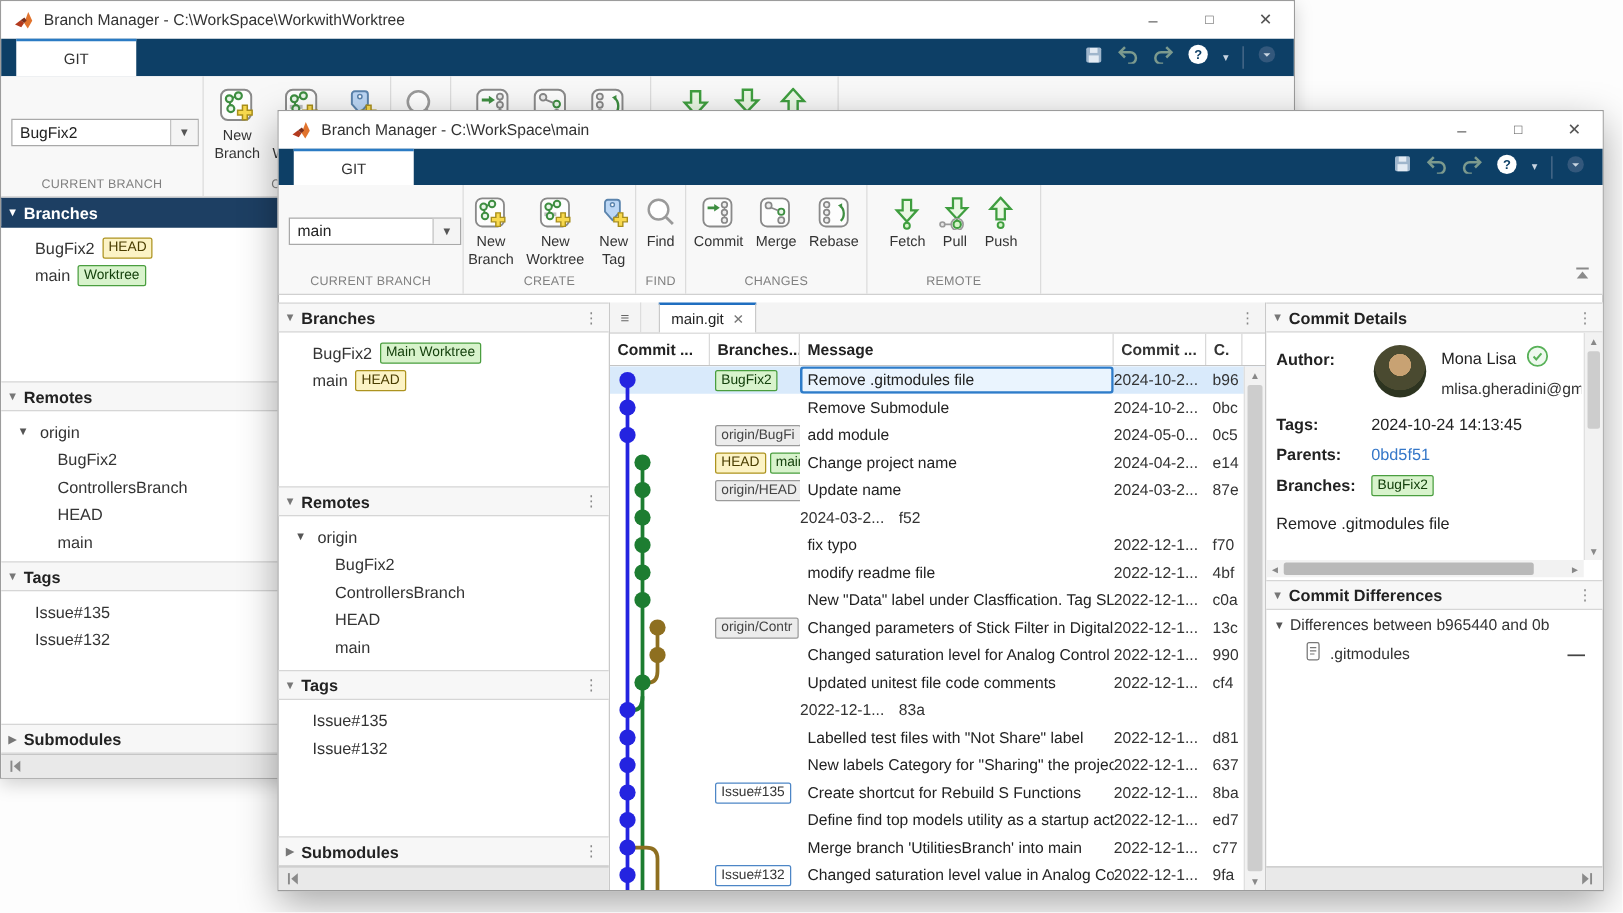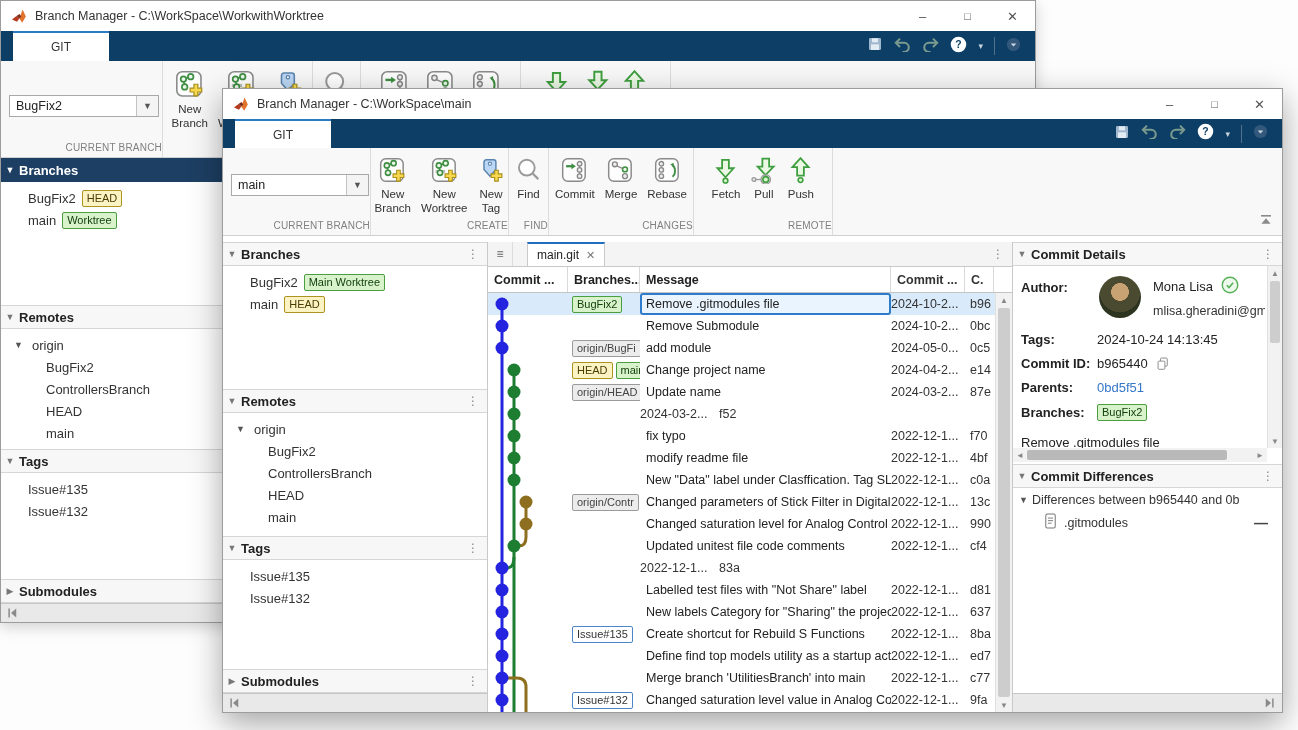--- a/index.html
+++ b/index.html
@@ -19,21 +19,21 @@
   #back-window .tabstrip{height:30px;} #front-window .tabstrip{height:29px;}
   .ribbon-tab{position:absolute;left:12px;top:0;bottom:0;width:96px;background:#fff;border-top:2px solid #2b7bc4;
     display:flex;align-items:center;justify-content:center;font-size:12px;color:#333;box-sizing:border-box;}
   .qaccess{margin-left:auto;display:flex;align-items:center;gap:11px;padding-right:14px;}
   .qa-sep{width:1px;height:18px;background:#51708e;}
   .qa-caret{color:#c8d4e0;font-size:9px;}
   
   .toolbar{background:#f8f8f8;border-bottom:1px solid #d0d0d0;display:flex;flex:0 0 auto;position:relative;}
   #back-window .toolbar{height:96px;} #front-window .toolbar{height:87px;}
   .tb-group{position:relative;display:flex;flex-direction:column;box-sizing:border-box;border-right:1px solid #dcdcdc;flex:0 0 auto;}
-  .tb-group .tb-label{position:absolute;left:0;right:0;bottom:4px;text-align:right;font-size:10px;color:#808080;letter-spacing:.2px;}
+  .tb-group .tb-label{position:absolute;left:0;right:0;bottom:4px;text-align:center;font-size:10px;color:#808080;letter-spacing:.2px;}
   .tb-buttons{display:flex;justify-content:center;gap:2px;padding-top:7px;}
   .tb-btn{display:flex;flex-direction:column;align-items:center;padding:2px 4px;font-size:11.5px;color:#333;line-height:14px;border-radius:3px;text-align:right;}
   .tb-btn svg{margin-bottom:3px;}
   .combo-wrap{padding:26px 8px 0 8px;}
   .combo{display:flex;width:138px;height:22px;border:1px solid #a9a9a9;background:#fff;box-sizing:border-box;}
   #back-window .combo{width:150px;}
   .combo .combo-text{flex:1;font-size:12.5px;color:#222;padding:3px 0 0 6px;white-space:nowrap;overflow:hidden;}
   .combo .combo-arrow{width:21px;border-left:1px solid #c3c3c3;display:flex;align-items:center;justify-content:center;color:#555;font-size:9px;background:#f4f4f4;}
   .ribbon-collapse{position:absolute;right:10px;bottom:6px;}
   
@@ -825,30 +825,20 @@
                 </div>
                 <div class="author-email">mlisa.gheradini@gma</div>
               </div>
             </div>
           </div>
           <div class="d-row" style="margin-top:6px;">
             <span class="d-label">Tags:</span>
             <span>2024-10-24 14:13:45</span>
           </div>
           <div class="d-row">
-            <span class="d-label">Commit ID:</span>
-            <span>b965440</span>
-            <span style="margin-left:7px;display:flex;">
-                <svg width="15" height="15" viewBox="0 0 22 22">
-                  <rect x="8" y="3" width="10" height="12" rx="1.5" fill="#fff" stroke="#8a8a8a" stroke-width="1.4"></rect>
-                  <rect x="4.5" y="7.5" width="10" height="12" rx="1.5" fill="#fff" stroke="#8a8a8a" stroke-width="1.4"></rect>
-                </svg>
-              </span>
-          </div>
-          <div class="d-row">
             <span class="d-label">Parents:</span>
             <span class="link">0bd5f51</span>
           </div>
           <div class="d-row">
             <span class="d-label">Branches:</span>
             <span class="badge branch">BugFix2</span>
           </div>
           <div class="d-msg">Remove .gitmodules file</div>
           <div class="vscroll" style="bottom:14px;width:15px;">
             <div class="arr up">▲</div>

